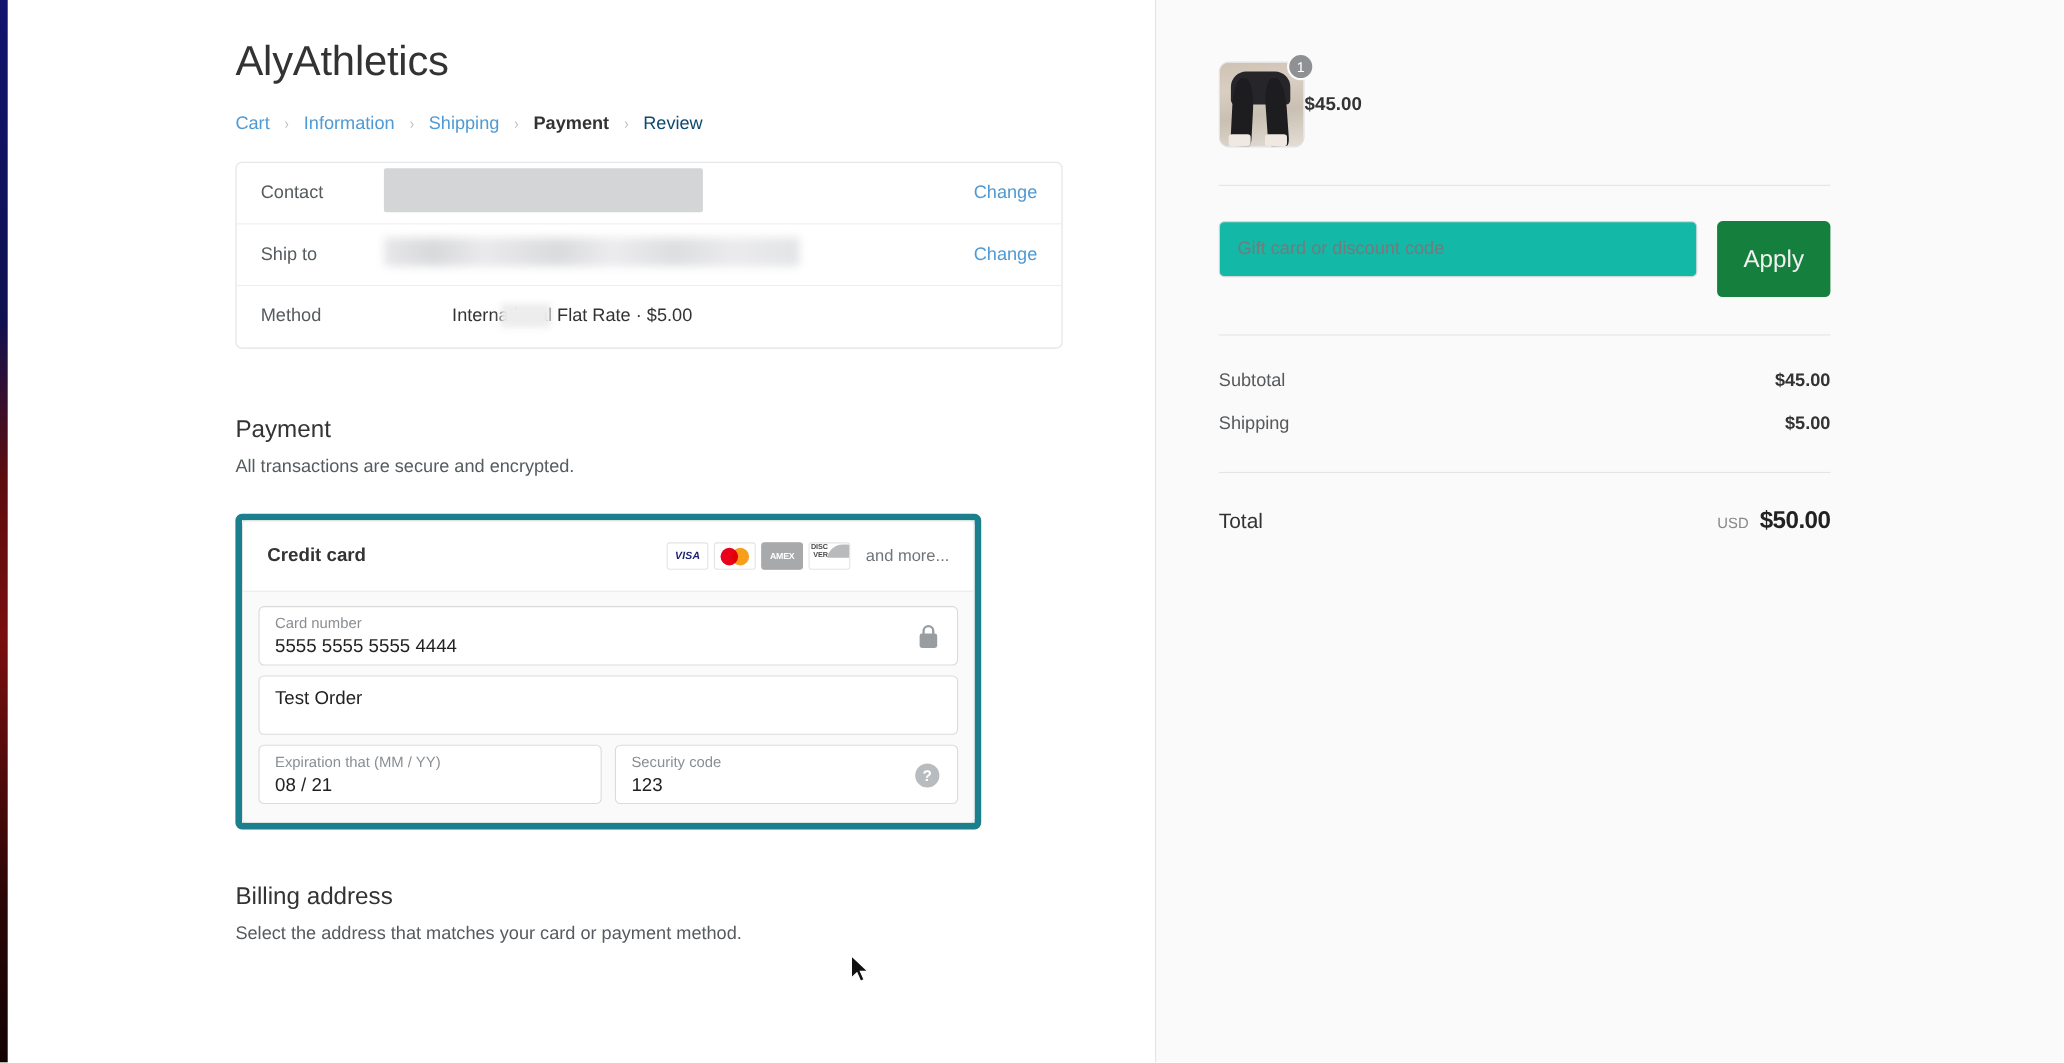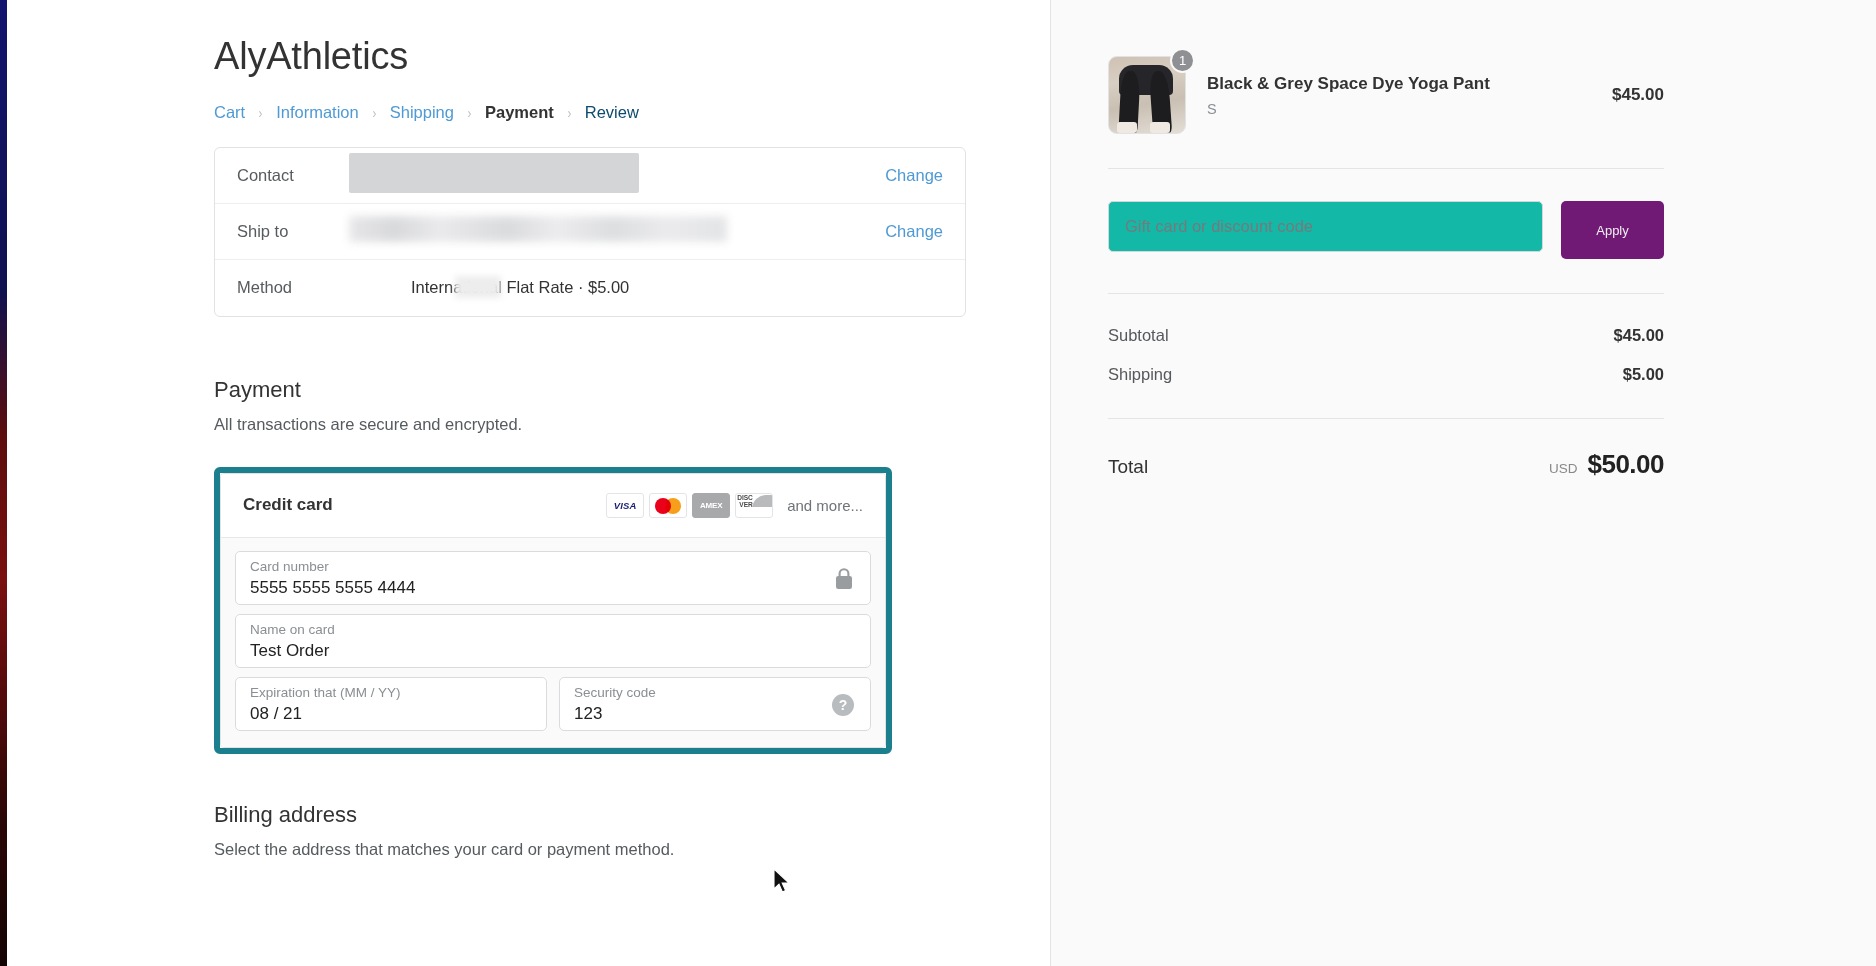--- a/index.html
+++ b/index.html
@@ -177,34 +177,34 @@
   .side-divider { height: 1px; background: #e3e4e6; margin: 34px 0 0 0; }
 
   .discount-row { display: flex; gap: 18px; margin-top: 32px; }
   .discount-input {
     flex: 1; height: 51px; border: 1px solid #d5d7d9; border-radius: 5px;
     background: #14b8a6; padding: 0 16px; font-size: 16.5px; color: #333;
     font-family: "Liberation Sans", sans-serif;
   }
   .discount-input::placeholder { color: #77797c; }
   .apply-btn {
-    width: 103px; height: 58px; border: none; border-radius: 5px;
-    background: #701a75; color: #f0f0f1; font-size: 13px; font-weight: 400;
+    width: 103px; height: 69px; border: none; border-radius: 5px;
+    background: #15803d; color: #f0f0f1; font-size: 22px; font-weight: 400;
     font-family: "Liberation Sans", sans-serif; cursor: pointer;
   }
 
   .totals { margin-top: 32px; }
   .total-line { display: flex; justify-content: space-between; align-items: baseline; margin-bottom: 20px; }
   .tl-label { font-size: 16.5px; color: #56595c; }
   .tl-value { font-size: 16.5px; color: #333; font-weight: 700; }
   .grand { display: flex; justify-content: space-between; align-items: baseline; margin-top: 30px; }
   .grand-label { font-size: 19px; color: #333; }
   .grand-right { display: flex; align-items: baseline; gap: 10px; }
   .grand-cur { font-size: 13.5px; color: #87898c; font-weight: 400; }
-  .grand-value { font-size: 26px; color: #222; font-weight: 700; letter-spacing: -.5px; }
+  .grand-value { font-size: 22px; color: #222; font-weight: 700; letter-spacing: -.5px; }
 </style>
 </head>
 <body>
 
 <div id="screen">
 
   <div class="edge-strip"></div>
 
   <div class="main-col">
 
@@ -284,21 +284,20 @@
             <div class="field-value">5555 5555 5555 4444</div>
             <span class="lock-icon">
               <svg width="20" height="24" viewBox="0 0 20 24">
                 <rect x="2" y="9" width="16" height="13" rx="2.2" fill="#9a9da0"></rect>
                 <path d="M5.6 9.5V6.6a4.4 4.4 0 0 1 8.8 0v2.9" fill="none" stroke="#9a9da0" stroke-width="2.1"></path>
               </svg>
             </span>
           </div>
 
           <div class="field">
-            <div class="field-label">Name on card</div>
             <div class="field-value">Test Order</div>
           </div>
 
           <div class="field-row">
             <div class="field">
               <div class="field-label">Expiration that (MM / YY)</div>
               <div class="field-value">08 / 21</div>
             </div>
             <div class="field">
               <div class="field-label">Security code</div>
@@ -325,24 +324,20 @@
         <div class="thumb-wrap">
           <div class="thumb">
             <span class="leg-top"></span>
             <span class="leg-a"></span>
             <span class="leg-b"></span>
             <span class="thumb-shoe-a"></span>
             <span class="thumb-shoe-b"></span>
           </div>
           <div class="qty-badge">1</div>
         </div>
-        <div class="prod-info">
-          <div class="prod-title">Black &amp; Grey Space Dye Yoga Pant</div>
-          <div class="prod-variant">S</div>
-        </div>
         <div class="prod-price">$45.00</div>
       </div>
 
       <div class="side-divider"></div>
 
       <div class="discount-row">
         <input class="discount-input" type="text" placeholder="Gift card or discount code" style="">
         <button class="apply-btn">Apply</button>
       </div>
 

